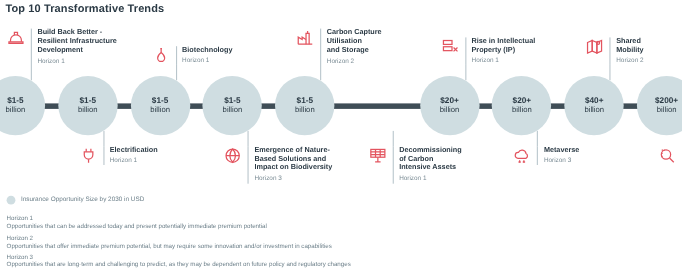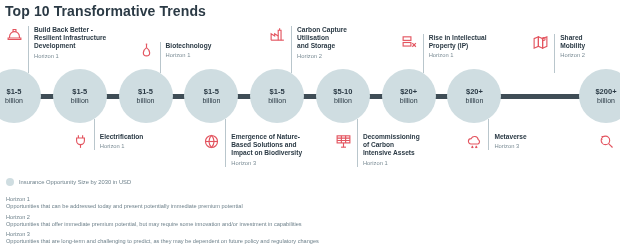--- a/index.html
+++ b/index.html
@@ -14,21 +14,21 @@
     font-family: "Liberation Sans", sans-serif;
     color: #3f4d56;
     overflow: hidden;
   }
 
   
   #page-title {
     position: absolute;
     left: 5px;
     top: 3px;
-    font-size: 14px;
+    font-size: 10px;
     font-weight: bold;
     letter-spacing: 0.1px;
     color: #2b3a45;
   }
 
   
   #timeline {
     position: absolute;
     left: 0;
     top: 62px;
@@ -187,35 +187,35 @@
         <div class="bubble-amount">$1-5</div>
         <div class="bubble-unit">billion</div>
       </div>
     </div>
     <div class="node" style="left: 277.111px;">
       <div class="bubble">
         <div class="bubble-amount">$1-5</div>
         <div class="bubble-unit">billion</div>
       </div>
     </div>
-    <div class="node" style="left: 342.889px;">
-      <div class="bubble">
-        <div class="bubble-amount">$5-10</div>
-        <div class="bubble-unit">billion</div>
-      </div>
-    </div>
     <div class="node" style="left: 408.667px;">
       <div class="bubble">
         <div class="bubble-amount">$20+</div>
         <div class="bubble-unit">billion</div>
       </div>
     </div>
     <div class="node" style="left: 474.444px;">
       <div class="bubble">
         <div class="bubble-amount">$20+</div>
+        <div class="bubble-unit">billion</div>
+      </div>
+    </div>
+    <div class="node" style="left: 540.222px;">
+      <div class="bubble">
+        <div class="bubble-amount">$40+</div>
         <div class="bubble-unit">billion</div>
       </div>
     </div>
     <div class="node" style="left: 606px;">
       <div class="bubble">
         <div class="bubble-amount">$200+</div>
         <div class="bubble-unit">billion</div>
       </div>
     </div>
   </div>

